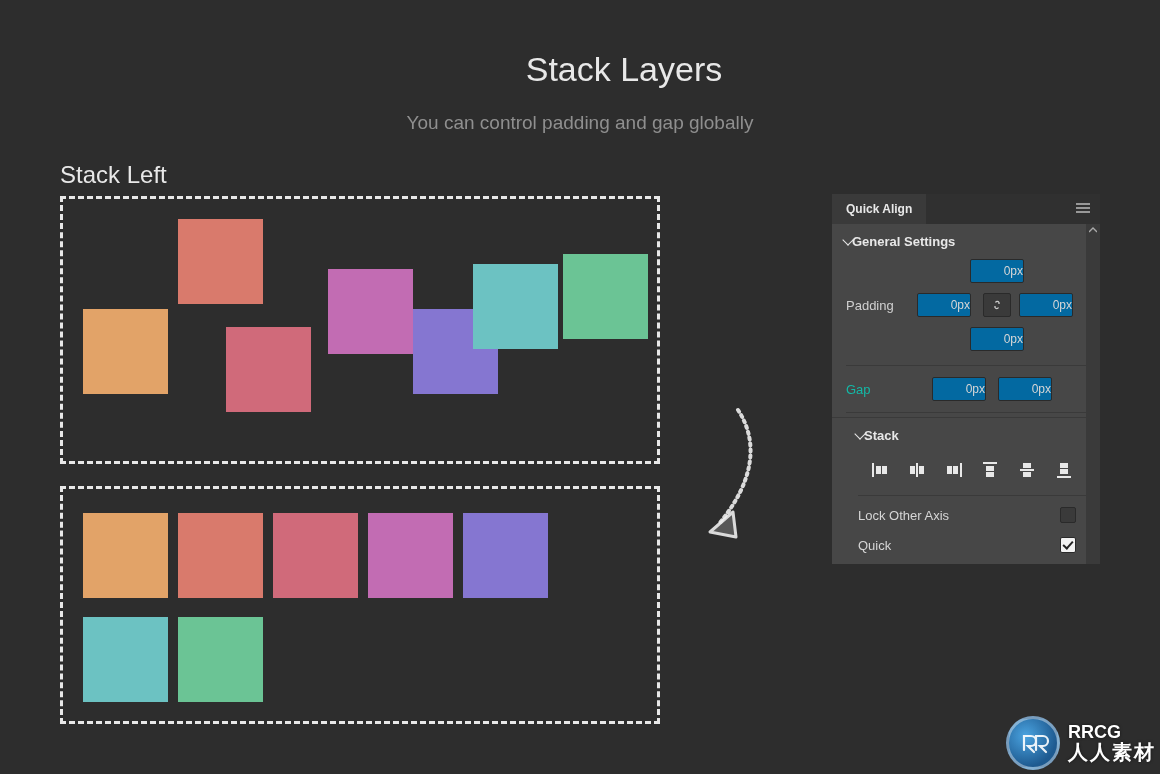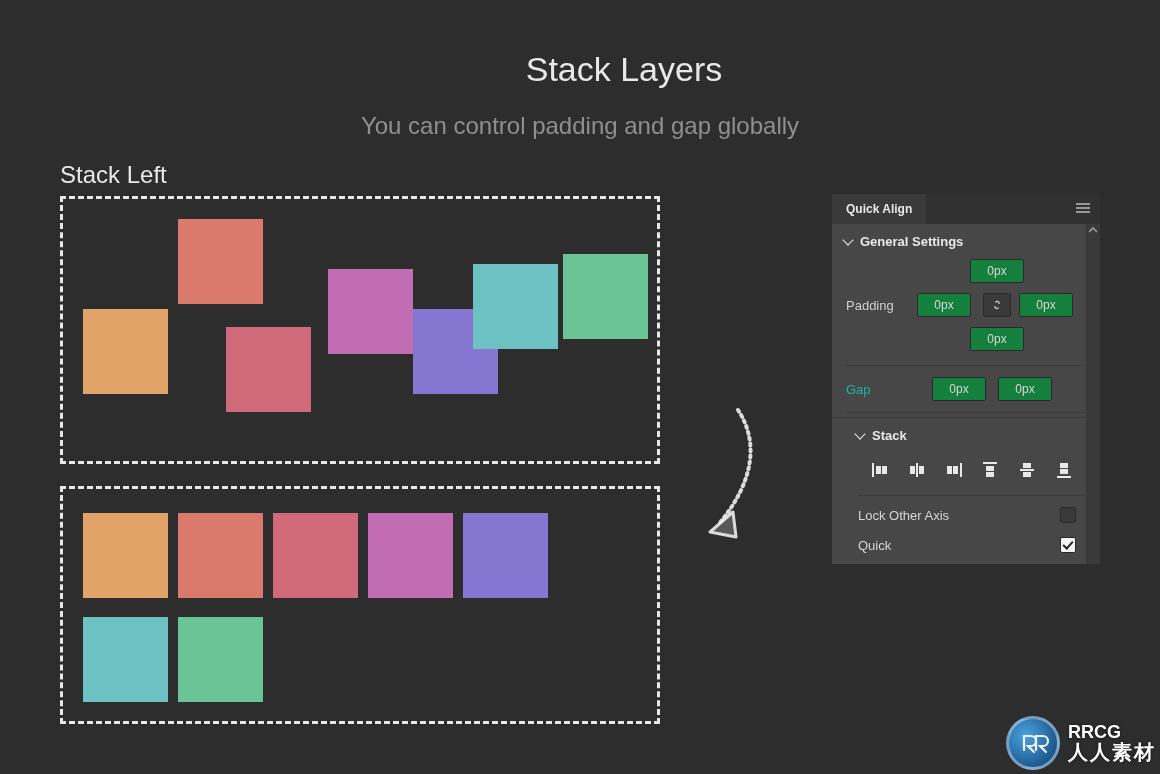--- a/index.html
+++ b/index.html
@@ -1,19 +1,19 @@
 <!DOCTYPE html>
 <html><head>
 <meta charset="utf-8">
 <style>
   * { box-sizing: border-box; margin: 0; padding: 0; }
   html, body { width: 1160px; height: 774px; background: #2d2d2d; font-family: "Segoe UI", Arial, sans-serif; color: #e0e0e0; overflow: hidden; position: relative; }
 
   .title { position: absolute; top: 50px; left: 0; width: 100%; text-align: center; font-size: 34px; font-weight: 300; color: #e8e8e8; margin-left: 44px; }
-  .subtitle { position: absolute; top: 112px; left: 0; width: 100%; text-align: center; font-size: 24px; font-weight: 400; color: #8f8f8f; }
+  .subtitle { position: absolute; top: 112px; left: 0; width: 100%; text-align: center; font-size: 19px; font-weight: 400; color: #8f8f8f; }
 
   .demo-label { position: absolute; top: 161px; left: 60px; font-size: 24px; font-weight: 400; color: #e8e8e8; }
 
   .dashed-box { position: absolute; border: 3px dashed #e8e8e8; background: transparent; }
   .box-top { top: 196px; left: 60px; width: 600px; height: 268px; }
   .box-bottom { top: 486px; left: 60px; width: 600px; height: 238px; }
 
   .square { position: absolute; width: 85px; height: 85px; }
 
   .arrow-wrap { position: absolute; top: 400px; left: 688px; width: 80px; height: 150px; }
@@ -23,33 +23,33 @@
   .panel { position: absolute; top: 194px; right: 60px; width: 268px; background: #3a3a3a; color: #d6d6d6; font-size: 13px; }
   .panel-header { background: #303030; display:flex; align-items:center; height:30px;}
   .panel-tab { display:inline-block; height:100%; line-height:30px; padding: 0 14px; font-weight: 700; color: #e8e8e8; background:#3a3a3a; font-size:12px;}
   .panel-menu { margin-left:auto; padding-right:10px; color:#bbb; line-height:30px; font-size:12px;}
   .panel-body { position: relative; background:#474747; padding-bottom:4px;}
   .scrollbar { position:absolute; top:0; right:0; width:14px; height:100%; background:#3a3a3a; display:flex; flex-direction:column; }
   .scroll-up,.scroll-down { height:14px; text-align:center; font-size:6px; line-height:14px; color:#aaa; cursor:pointer;}
   .scroll-track { flex:1; position:relative; }
 
   .section { border-bottom: 1px solid #3a3a3a; }
-  .section-header { display:flex; align-items:center; padding: 10px 12px 8px; font-weight:700; gap:8px; color:#e8e8e8;}
+  .section-header { display:flex; align-items:center; padding: 10px 12px 8px; font-weight:700; color:#e8e8e8;}
   .chevron { display:inline-block; width:8px; height:8px; border-left:1.5px solid #e8e8e8; border-bottom:1.5px solid #e8e8e8; transform: rotate(-45deg); margin-top:-3px;}
 
   .padding-grid { display:grid; grid-template-columns: 65px 58px 32px 58px; grid-template-rows: 28px 28px 28px; gap:6px; align-items:center; padding: 0px 14px 8px 14px; }
   .padding-label { grid-column:1; grid-row:2; font-size:13px; color:#d0d0d0;}
   .pad-top { grid-column:3 / span 1; grid-row:1; justify-self:center;}
   .pad-left { grid-column:2; grid-row:2;}
   .pad-link { grid-column:3; grid-row:2; justify-self:center;}
   .pad-right { grid-column:4; grid-row:2;}
   .pad-bottom { grid-column:3 / span 1; grid-row:3; justify-self:center;}
   .pad-top,.pad-bottom{ grid-column:2 / span 3; display:flex; justify-content:center;}
 
-  .val-input { background:#15803d; border:1px solid #2a2a2a; color:#d6d6d6; width:54px; height:24px; text-align:center; font-size:12px; border-radius:2px;}
+  .val-input { background:#0369a1; border:1px solid #2a2a2a; color:#d6d6d6; width:54px; height:24px; text-align:right; font-size:12px; border-radius:2px;}
   .link-btn { background:#3a3a3a; border:1px solid #2a2a2a; color:#d6d6d6; width:28px; height:24px; display:flex; align-items:center; justify-content:center; border-radius:2px; font-size:10px;}
 
   .row { display:flex; align-items:center; padding:7px 24px 7px 14px; gap:10px;}
   .row .label { flex: 0 0 76px; font-size:13px; color:#14b8a6;}
   .divider { height:1px; background:#3a3a3a; margin:4px 14px;}
 
   .gap-inputs { display:flex; gap:12px;}
 
   .check { width:16px; height:16px; border:1px solid #2a2a2a; background:#3a3a3a; border-radius:2px; margin-left:auto; display:flex; align-items:center; justify-content:center;}
   .check.checked { background:#f2f2f2;}

